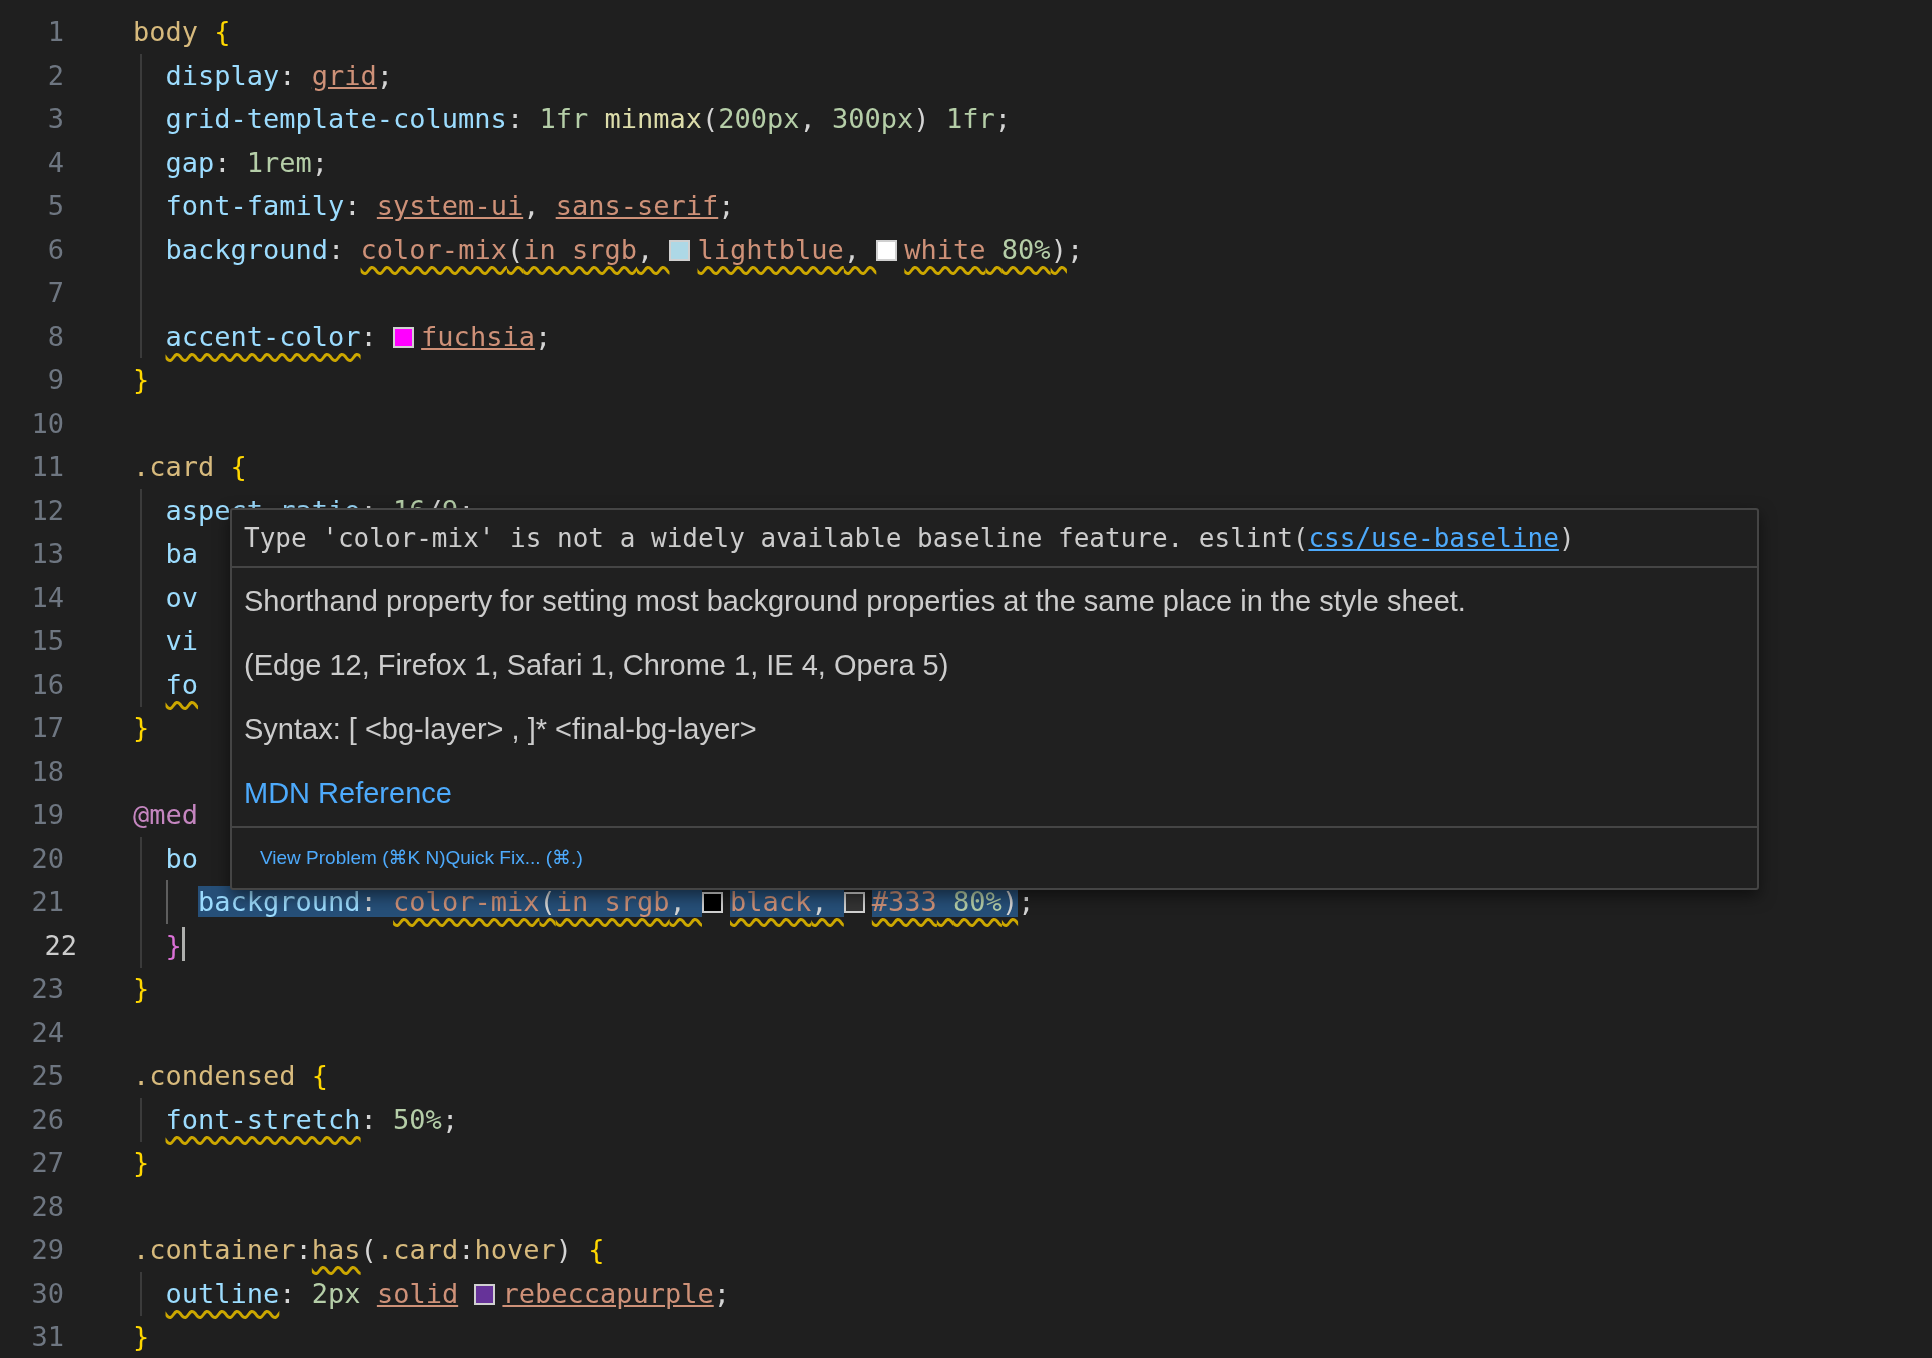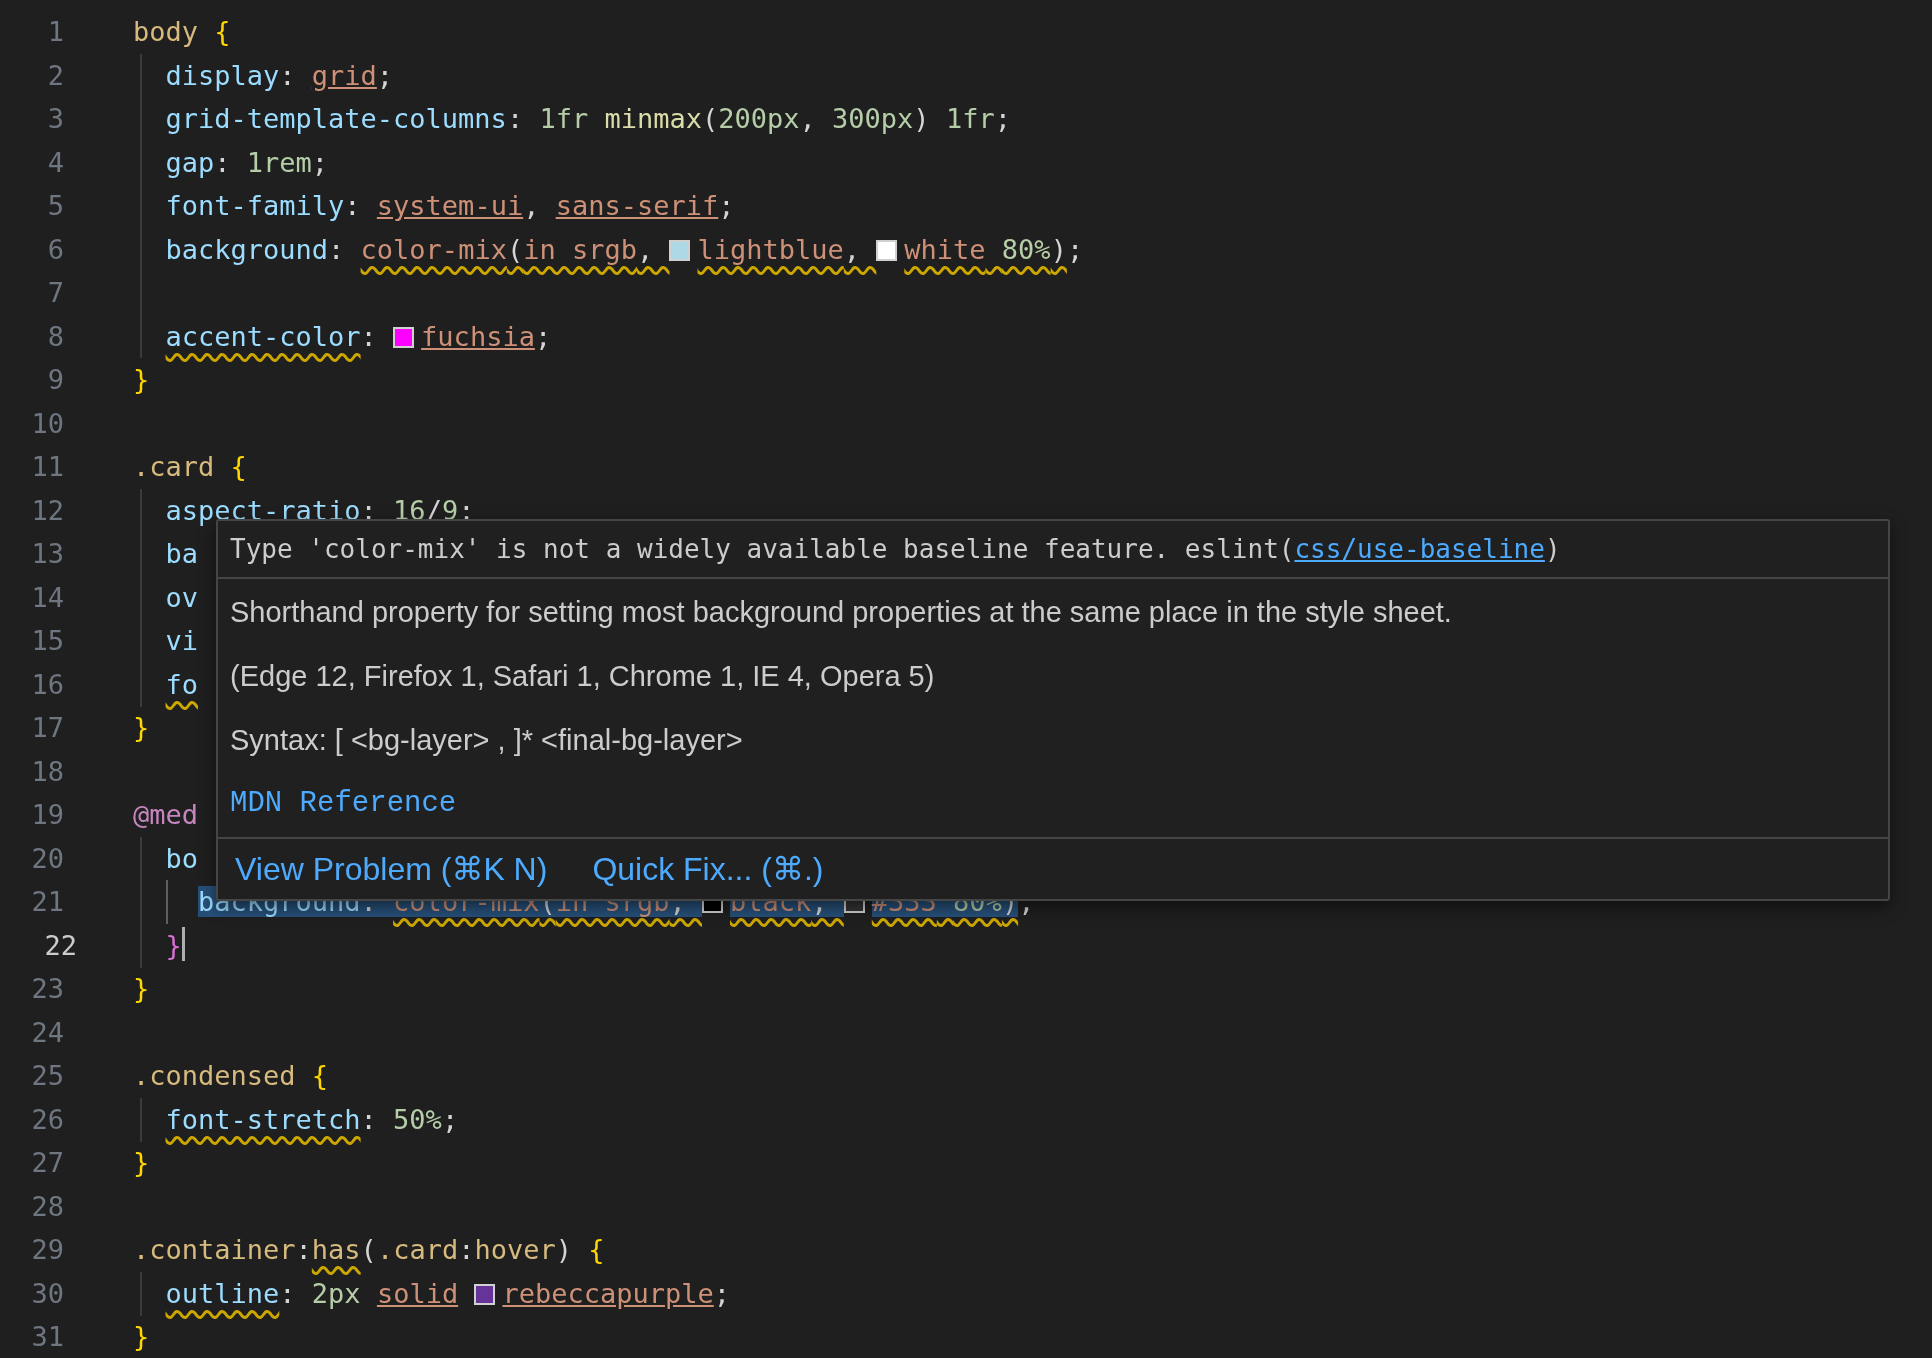--- a/index.html
+++ b/index.html
@@ -64,48 +64,46 @@
     width: 3px; height: 34px;
     background: var(--cursor, #aeafad);
     vertical-align: -6px;
   }
 
   .guide { position: absolute; width: 2px; background: var(--guide, #3b3b3b); z-index: 1; }
   .guide.bright { background: var(--guide_active, #5e5e5e); }
 
   .tooltip {
     position: absolute;
-    left: 216px; top: 508px;
-    width: 1674px;
+    left: 230px; top: 508px;
+    width: 1529px;
     background: var(--tooltip_bg, #202020);
     border: 2px solid var(--tooltip_border, #454545);
     border-radius: 3px;
     box-shadow: 0 6px 16px rgba(0,0,0,0.5);
     z-index: 10;
     color: #cccccc;
     font-family: "Liberation Sans", "DejaVu Sans", sans-serif;
-    margin-top: 11px;
   }
   .tt-diag {
     font-family: "DejaVu Sans Mono", monospace;
     font-size: 26px;
     line-height: 34px;
     padding: 11px 12px;
     border-bottom: 2px solid var(--tooltip_border, #454545);
   }
   .tt-docs { padding: 16px 12px 6px; font-size: 29px; line-height: 34px; }
   .tt-docs p { margin: 0 0 30px; }
-  .tt-docs p:last-child { margin-bottom: 10px; font-family: Liberation Mono, monospace; }
+  .tt-docs p:last-child { margin-bottom: 10px; }
   .tt-actions {
     border-top: 2px solid var(--tooltip_border, #454545);
-    padding: 13px 17px;
-    font-size: 32px;
+    padding: 13px 28px;
+    font-size: 19px;
     line-height: 34px;
     display: flex;
-    gap: 45px;
   }
   .tt-link { color: var(--link, #4daafc); cursor: pointer; text-decoration: none; }
   .tt-link.underl { text-decoration: underline; }
 </style>
 </head>
 <body>
 
 <div class="screen">
 
   <div class="guide" style="left:140px; top:54px;  height:304px"></div>

